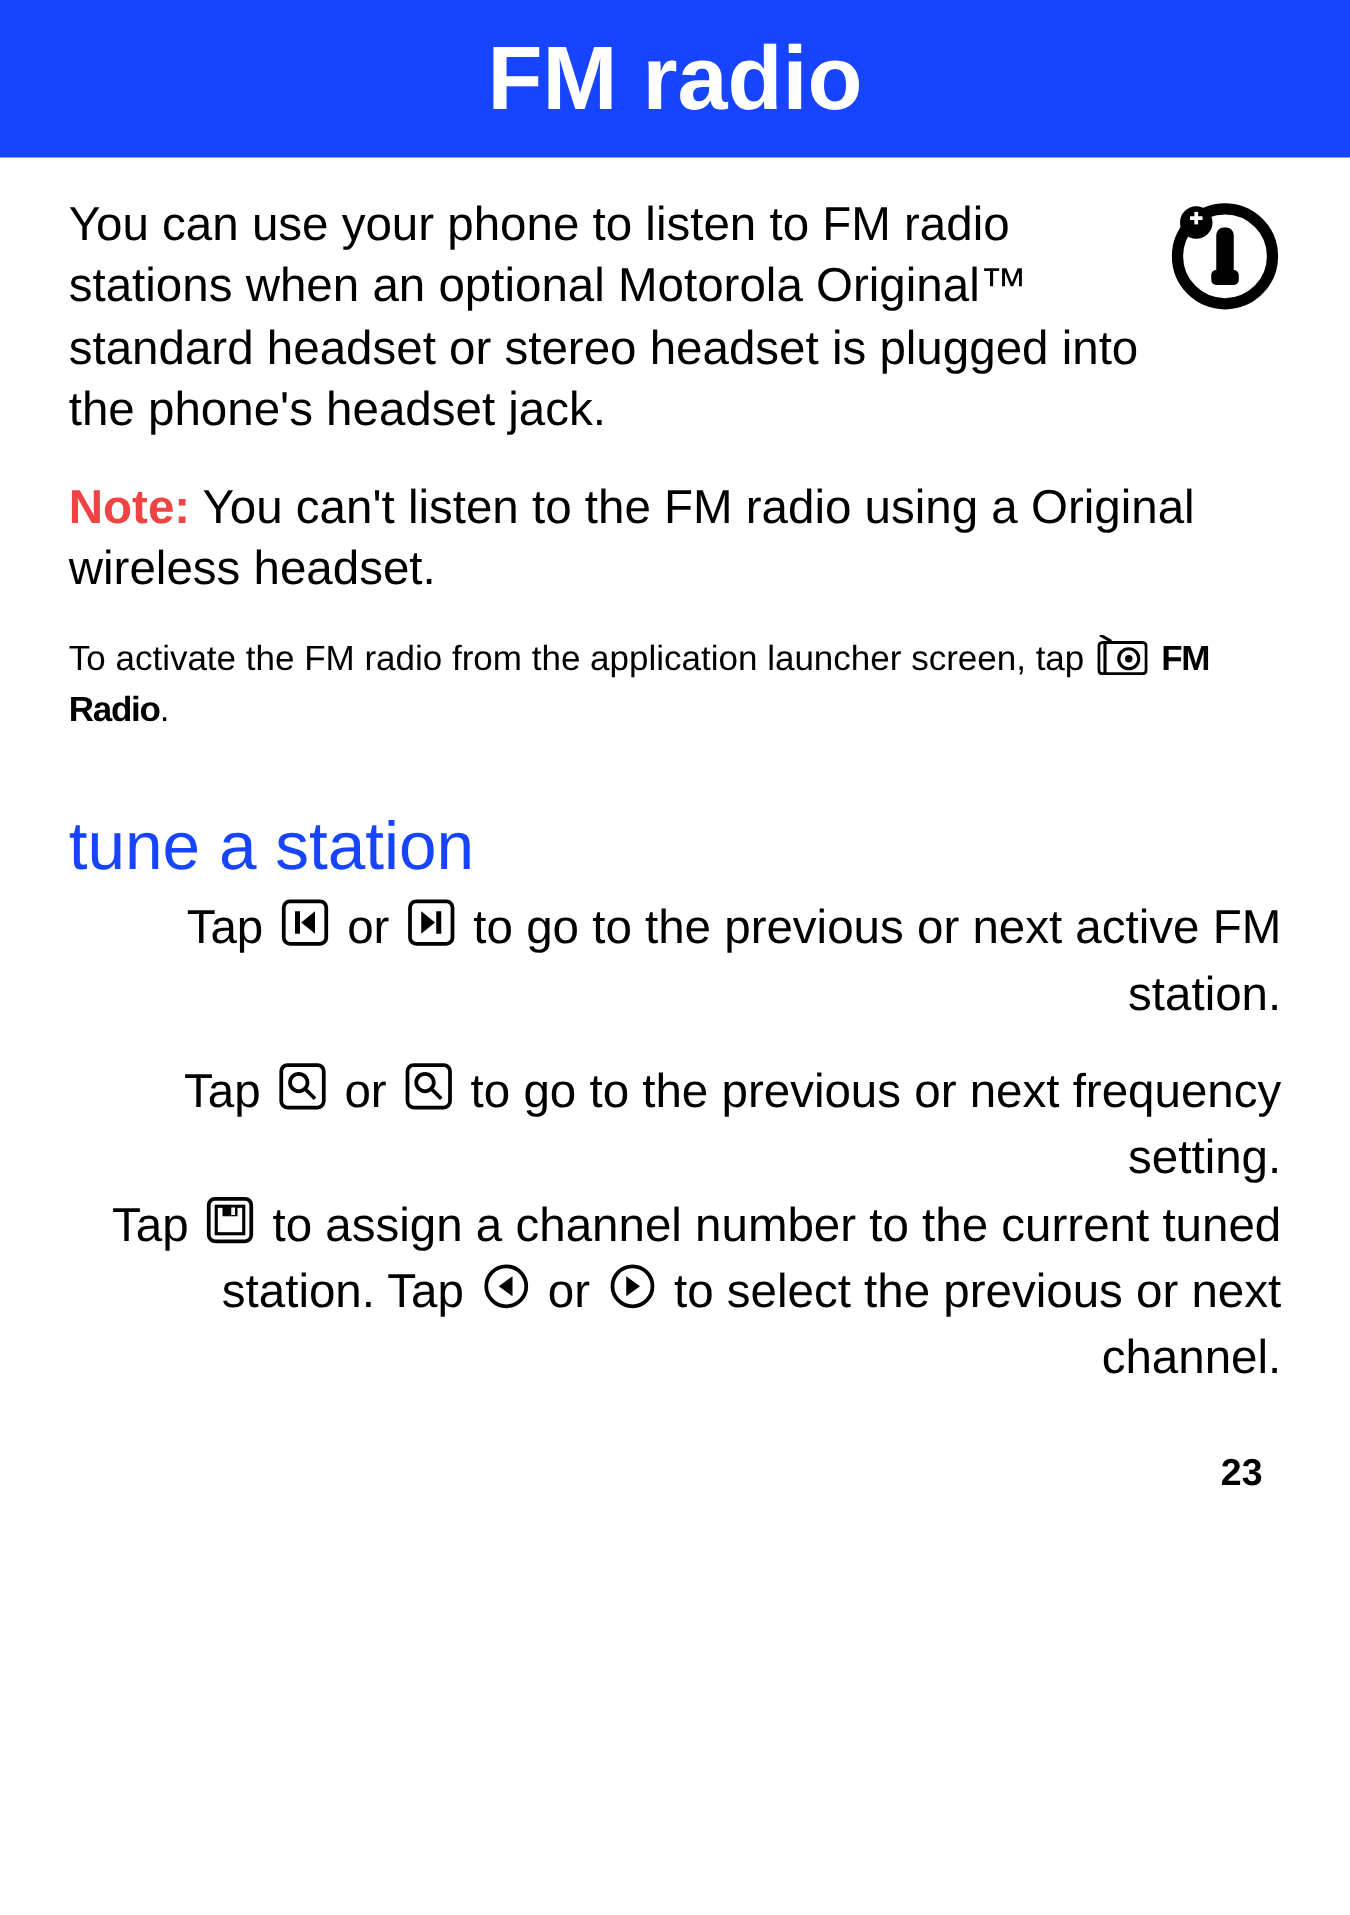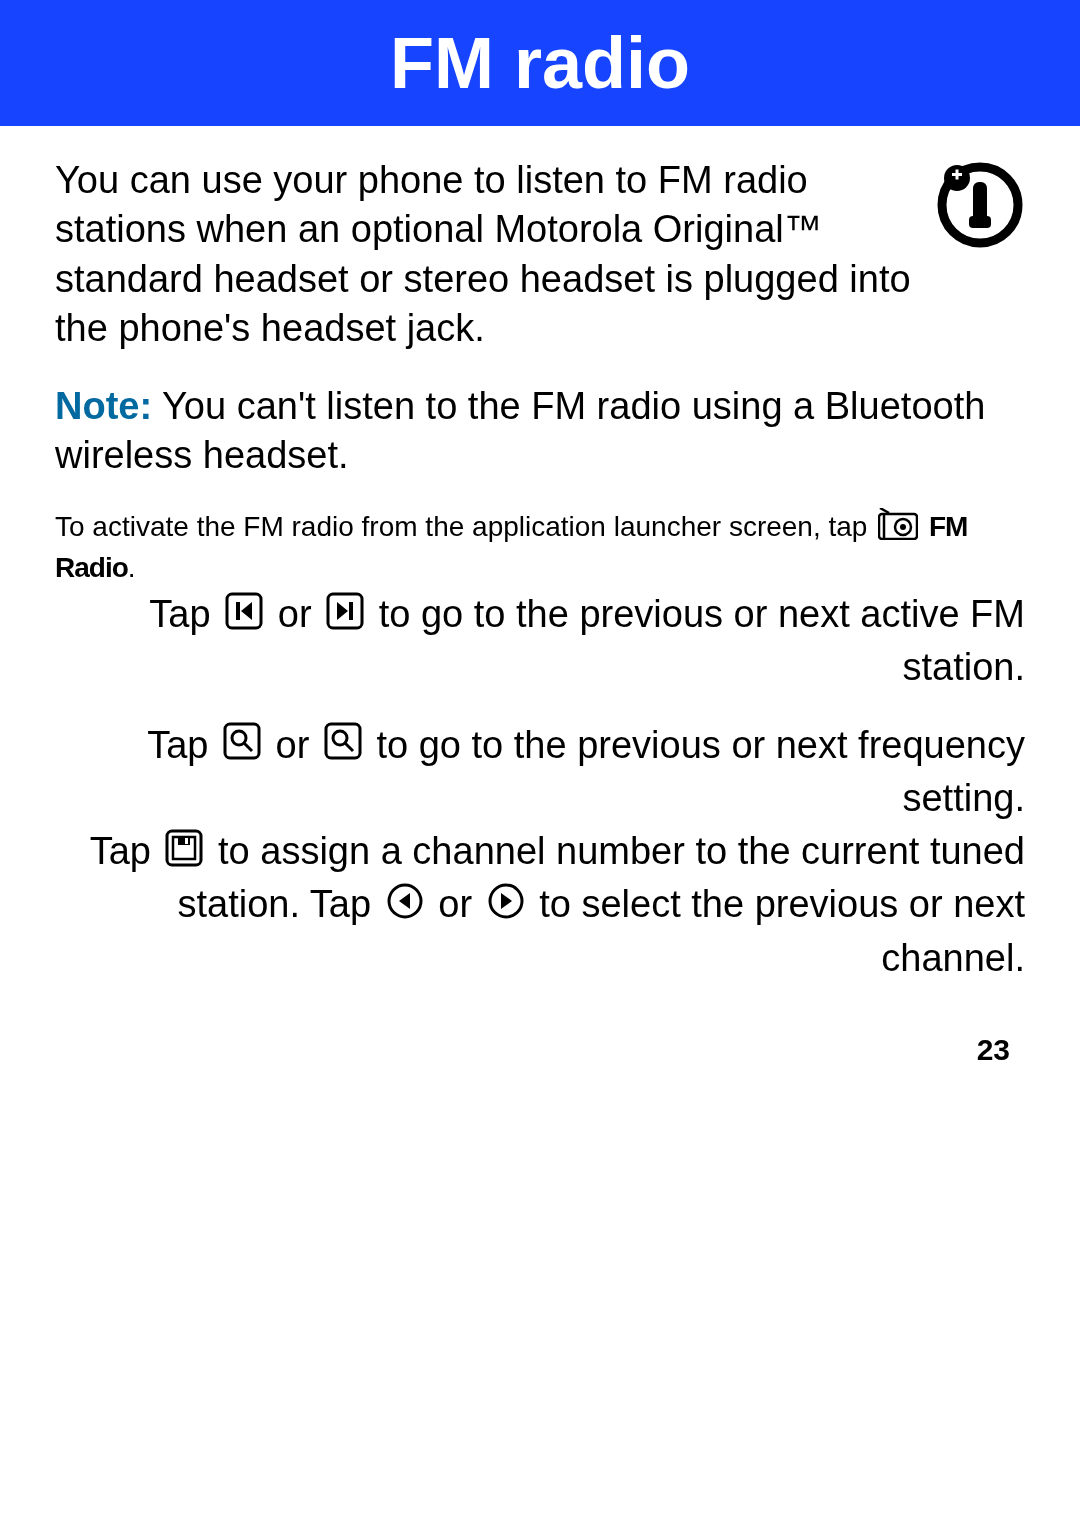--- a/index.html
+++ b/index.html
@@ -35,21 +35,21 @@
     flex: 0 0 auto;
     margin-top: 4px;
   }
   .note-line {
     font-size: 38px;
     line-height: 1.3;
     margin-top: 28px;
   }
   .note-label {
     font-weight: bold;
-    color: #0369a1;
+    color: #ef4444;
   }
   .activate-line {
     font-size: 28px;
     line-height: 1.3;
     margin-top: 28px;
   }
   .inline-icon {
     display: inline-block;
     vertical-align: middle;
     margin: 0 3px;
@@ -96,37 +96,38 @@
         <rect x="38" y="22" width="14" height="46" rx="6" fill="#000"></rect>
         <rect x="34" y="56" width="22" height="12" rx="4" fill="#000"></rect>
         <circle cx="22" cy="18" r="13" fill="#000"></circle>
         <rect x="17" y="13" width="10" height="3" fill="#fff"></rect>
         <rect x="20.5" y="9.5" width="3" height="10" fill="#fff"></rect>
       </svg>
     </div>
   </div>
 
   <div class="note-line">
-    <span class="note-label">Note:</span><span> You can't listen to the FM radio using a Bluetooth wireless headset.</span>
+    <span class="note-label">Note:</span><span> You can't listen to the FM radio using a Original wireless headset.</span>
   </div>
 
   <div class="activate-line">
     <span>To activate the FM radio from the application launcher screen, tap </span>
     <span class="inline-icon">
       <svg width="40" height="32" viewBox="0 0 40 32">
         <rect x="1" y="6" width="38" height="25" rx="3" fill="none" stroke="#000" stroke-width="2.5"></rect>
         <line x1="6" y1="6" x2="6" y2="31" stroke="#000" stroke-width="2.5"></line>
         <circle cx="25" cy="19" r="8" fill="none" stroke="#000" stroke-width="2.5"></circle>
         <circle cx="25" cy="19" r="3" fill="#000"></circle>
         <line x1="11" y1="5" x2="2" y2="0" stroke="#000" stroke-width="2.5"></line>
       </svg>
     </span>
     <span class="fm-radio-label">FM Radio</span><span>.</span>
   </div>
 
+  <h2 class="section">tune a station</h2>
 
   <div class="body-text">
     <span>Tap </span>
     <span class="inline-icon">
       <svg width="40" height="40" viewBox="0 0 40 40">
         <rect x="3" y="3" width="34" height="34" rx="5" fill="none" stroke="#000" stroke-width="3"></rect>
         <rect x="12" y="11" width="4" height="18" fill="#000"></rect>
         <polygon points="28,11 28,29 17,20" fill="#000"></polygon>
       </svg>
     </span>

